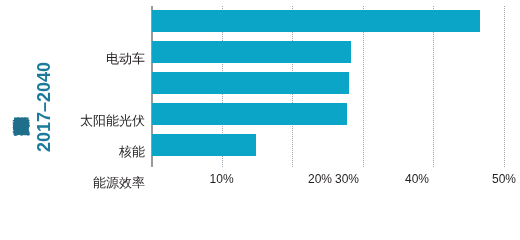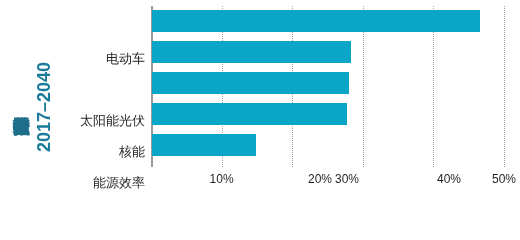--- a/index.html
+++ b/index.html
@@ -151,15 +151,15 @@
       <div class="bar" title="电动车 46.4%" style="left: 1px; top: 4px; width: 327.584px; background: rgb(11, 165, 199); border-color: rgb(11, 165, 199);"></div>
       <div class="bar" title="风能 28.2%" style="left: 1px; top: 35px; width: 199.092px; background: rgb(11, 165, 199); border-color: rgb(11, 165, 199);"></div>
       <div class="bar" title="太阳能光伏 27.9%" style="left: 1px; top: 66px; width: 196.974px; background: rgb(11, 165, 199); border-color: rgb(11, 165, 199);"></div>
       <div class="bar" title="核能 27.6%" style="left: 1px; top: 97px; width: 194.856px; background: rgb(11, 165, 199); border-color: rgb(11, 165, 199);"></div>
       <div class="bar" title="能源效率 14.7%" style="left: 1px; top: 128px; width: 103.782px; background: rgb(11, 165, 199); border-color: rgb(11, 165, 199);"></div>
     </div>
 
 <div class="tick-label" style="left: 221.6px;">10%</div>
     <div class="tick-label" style="left: 280px; margin-left: 40px;">20%</div>
     <div class="tick-label" style="left: 347px;">30%</div>
-    <div class="tick-label" style="left: 449px;">40%</div>
+    <div class="tick-label" style="left: 417px;">40%</div>
     <div class="tick-label" style="left: 504px;">50%</div>
   </div>
 
 </body></html>

